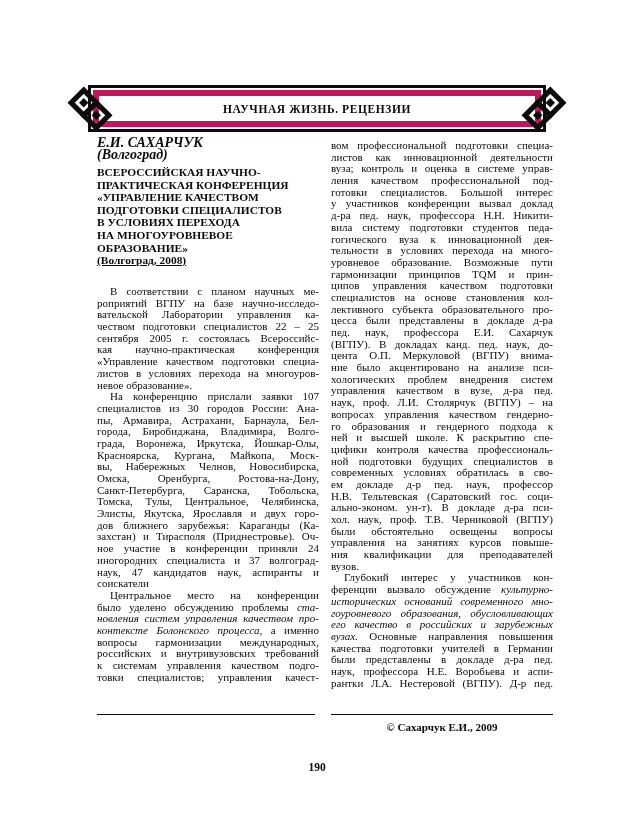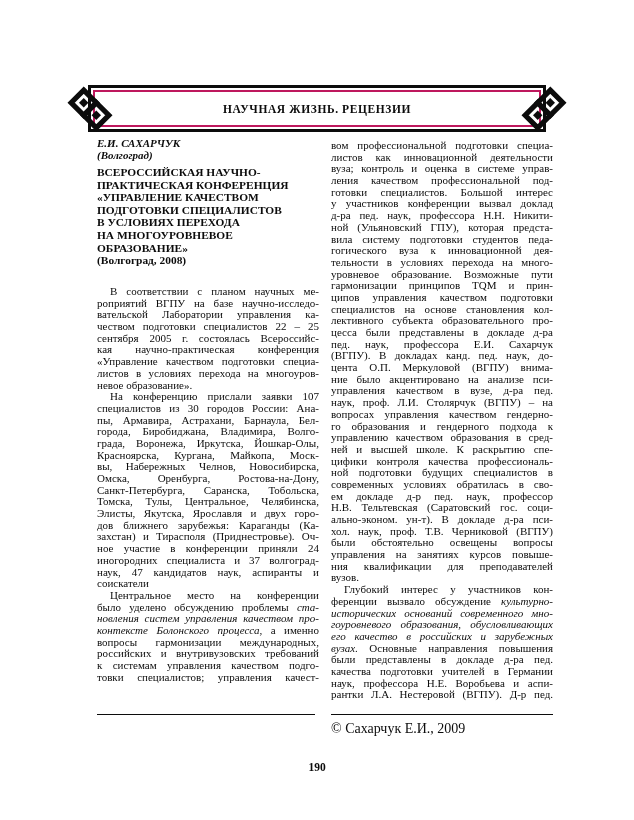--- a/index.html
+++ b/index.html
@@ -18,21 +18,21 @@
     position: absolute;
     left: 88px; top: 85px;
     width: 458px; height: 47px;
     box-sizing: border-box;
     border: 3px solid #0c0c0c;
     background: #ffffff;
   }
   .banner-inner {
     position: absolute;
     inset: 2px;
-    border: 2px solid #be185d;
+    border: 6px solid #be185d;
     display: flex;
     align-items: center;
     justify-content: center;
   }
   .banner-title {
     font-weight: bold;
     font-size: 11.5px;
     letter-spacing: 0.6px;
     white-space: nowrap;
   }
@@ -45,32 +45,32 @@
   .ornament.left  { left: -24px; }
   .ornament.right { right: -24px; }
 
   
   .author-block {
     position: absolute;
     left: 97px; top: 137px;
     width: 230px;
     font-weight: bold;
     font-style: italic;
-    font-size: 11px;
+    font-size: 14px;
     line-height: 12.2px;
   }
   .title-block {
     position: absolute;
     left: 97px; top: 166px;
     width: 232px;
     font-weight: bold;
     font-size: 11.4px;
     line-height: 12.6px;
   }
-  .title-sub { margin-top: 0; }
+  .title-sub { margin-top: 0; text-decoration: underline; }
 
   
   .column {
     position: absolute;
     width: 222px;
     font-size: 11px;
     line-height: 11.7px;
   }
   .col-left  { left: 97px;  top: 286px; }
   .col-right { left: 331px; top: 140px; }
@@ -91,22 +91,23 @@
     top: 714px;
     height: 1px;
     background: #0c0c0c;
   }
   .rule-left  { left: 97px;  width: 218px; }
   .rule-right { left: 331px; width: 222px; }
   .copyright {
     position: absolute;
     left: 331px; top: 721px;
     width: 222px;
-    text-align: left;
-    font-size: 14px;
+    text-align: center;
+    font-size: 11px;
+    font-weight: bold;
   }
   .page-number {
     position: absolute;
     left: 0; right: 0; top: 737px;
     text-align: center;
     font-weight: bold;
     font-size: 11.5px;
     margin-top: 24px;
   }
 </style>
@@ -192,59 +193,58 @@
       <div class="bline">товки специалистов; управления качест-</div>
     </div>
   <div class="column col-right">
       <div class="bline">вом профессиональной подготовки специа-</div>
       <div class="bline">листов как инновационной деятельности</div>
       <div class="bline">вуза; контроль и оценка в системе управ-</div>
       <div class="bline">ления качеством профессиональной под-</div>
       <div class="bline">готовки специалистов. Большой интерес</div>
       <div class="bline">у участников конференции вызвал доклад</div>
       <div class="bline">д-ра пед. наук, профессора Н.Н. Никити-</div>
-      <div class="bline">ной (Ульяновский ГПУ), которая предста-</div>
       <div class="bline">вила систему подготовки студентов педа-</div>
       <div class="bline">гогического вуза к инновационной дея-</div>
       <div class="bline">тельности в условиях перехода на много-</div>
       <div class="bline">уровневое образование. Возможные пути</div>
       <div class="bline">гармонизации принципов TQM и прин-</div>
       <div class="bline">ципов управления качеством подготовки</div>
       <div class="bline">специалистов на основе становления кол-</div>
       <div class="bline">лективного субъекта образовательного про-</div>
       <div class="bline">цесса были представлены в докладе д-ра</div>
       <div class="bline">пед. наук, профессора Е.И. Сахарчук</div>
       <div class="bline">(ВГПУ). В докладах канд. пед. наук, до-</div>
       <div class="bline">цента О.П. Меркуловой (ВГПУ) внима-</div>
       <div class="bline">ние было акцентировано на анализе пси-</div>
+      <div class="bline">хологических проблем внедрения систем</div>
       <div class="bline">управления качеством в вузе, д-ра пед.</div>
       <div class="bline">наук, проф. Л.И. Столярчук (ВГПУ) – на</div>
       <div class="bline">вопросах управления качеством гендерно-</div>
       <div class="bline">го образования и гендерного подхода к</div>
-      <div class="bline">управлению качеством образования в сред-</div>
       <div class="bline">ней и высшей школе. К раскрытию спе-</div>
       <div class="bline">цифики контроля качества профессиональ-</div>
       <div class="bline">ной подготовки будущих специалистов в</div>
       <div class="bline">современных условиях обратилась в сво-</div>
       <div class="bline">ем докладе д-р пед. наук, профессор</div>
       <div class="bline">Н.В. Тельтевская (Саратовский гос. соци-</div>
       <div class="bline">ально-эконом. ун-т). В докладе д-ра пси-</div>
       <div class="bline">хол. наук, проф. Т.В. Черниковой (ВГПУ)</div>
       <div class="bline">были обстоятельно освещены вопросы</div>
       <div class="bline">управления на занятиях курсов повыше-</div>
       <div class="bline">ния квалификации для преподавателей</div>
       <div class="bline endline">вузов.</div>
       <div class="bline indent">Глубокий интерес у участников кон-</div>
       <div class="bline"><span>ференции вызвало обсуждение </span><span class="it">культурно-</span></div>
       <div class="bline"><span class="it">исторических оснований современного мно-</span></div>
       <div class="bline"><span class="it">гоуровневого образования, обусловливающих</span></div>
       <div class="bline"><span class="it">его качество в российских и зарубежных</span></div>
       <div class="bline"><span class="it">вузах.</span><span> Основные направления повышения</span></div>
+      <div class="bline">качества подготовки учителей в Германии</div>
       <div class="bline">были представлены в докладе д-ра пед.</div>
-      <div class="bline">качества подготовки учителей в Германии</div>
       <div class="bline">наук, профессора Н.Е. Воробьева и аспи-</div>
       <div class="bline">рантки Л.А. Нестеровой (ВГПУ). Д-р пед.</div>
     </div>
 
   <div class="rule rule-left"></div>
   <div class="rule rule-right"></div>
   <div class="copyright">© Сахарчук Е.И., 2009</div>
   <div class="page-number">190</div>
 
 </div>

